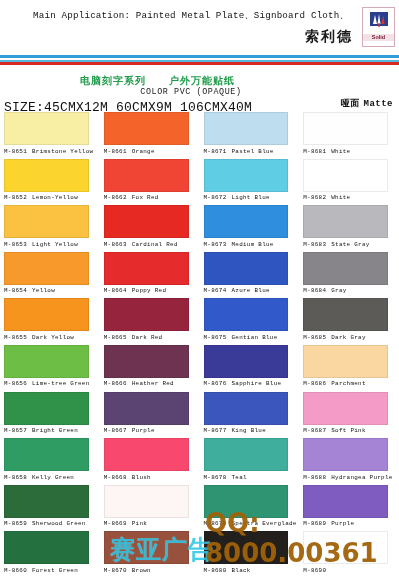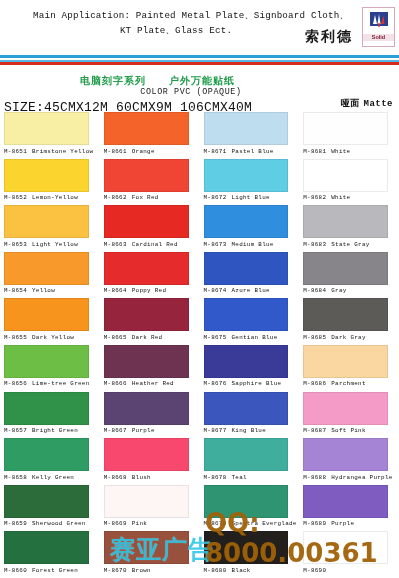--- a/index.html
+++ b/index.html
@@ -103,21 +103,20 @@
   }
 </style>
 </head>
 <body>
 
 <div id="sheet">
 
   <div class="top">
     <div class="mainapp">
       <div class="l1">Main Application: Painted Metal Plate、Signboard Cloth、</div>
-      <div class="l2">KT Plate、Glass Ect.</div>
     </div>
     <div class="cn-brand">索利德</div>
     <div class="logo">
       <div class="mark">
         <svg width="20" height="22" viewBox="0 0 20 22">
           <rect x="1" y="1" width="18" height="14" fill="#2b3f8f"></rect>
           <path d="M4 13 L6 4 L8 13 Z" fill="#ffffff"></path>
           <path d="M8.5 13 L10 3 L11.5 13 Z" fill="#ffffff"></path>
           <path d="M12 13 L14.5 4.5 L15.5 13 Z" fill="#d9352a"></path>
           <rect x="9.3" y="12" width="1.4" height="4" fill="#d9352a"></rect>

